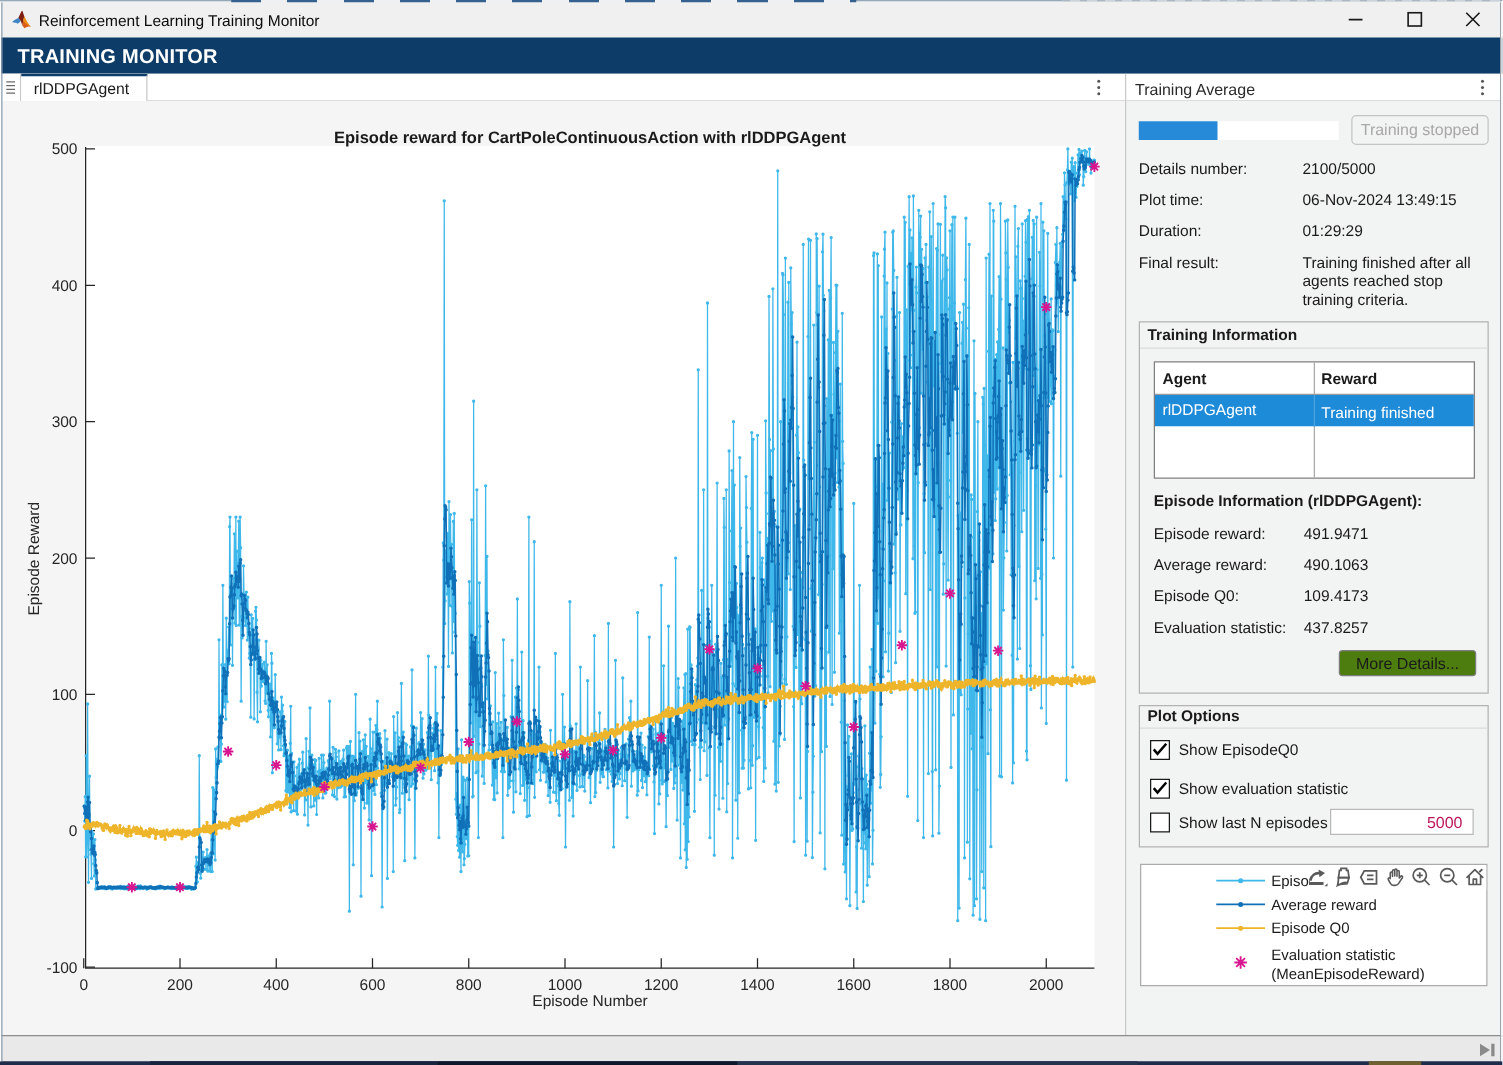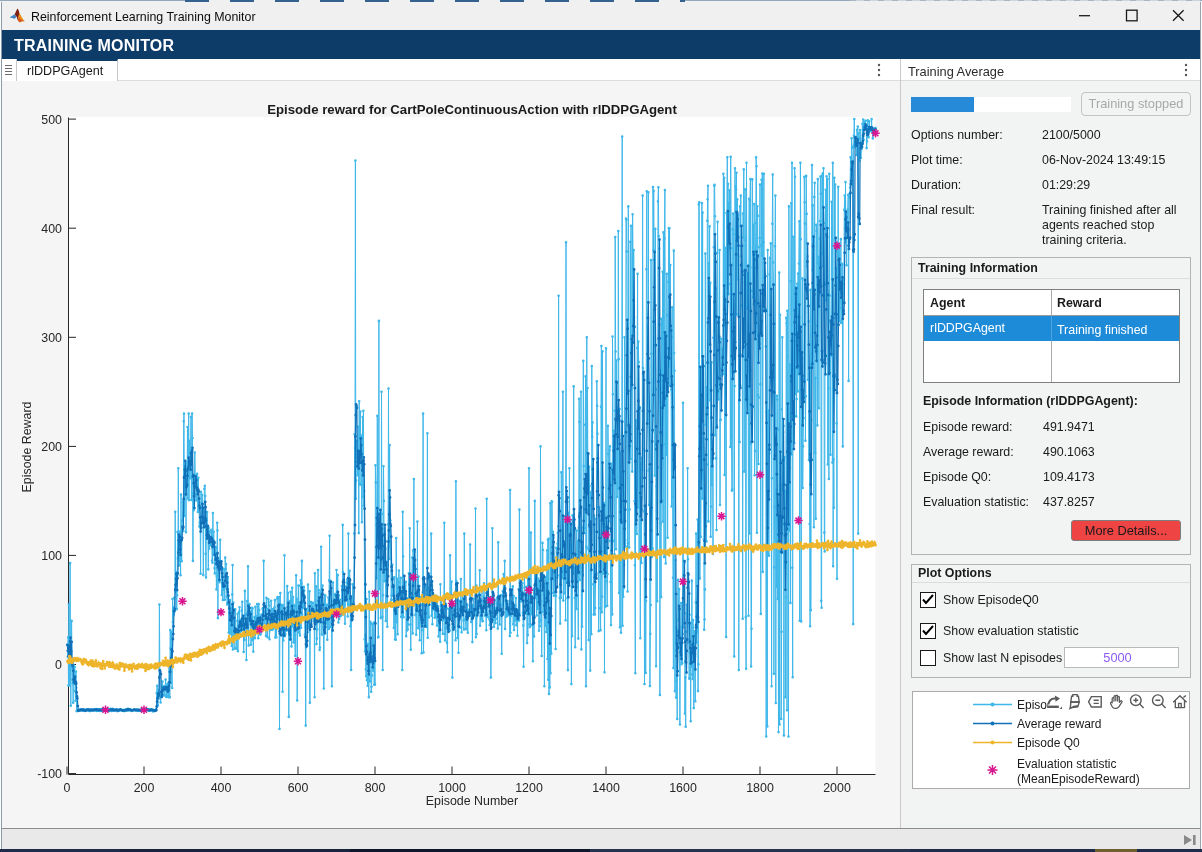--- a/index.html
+++ b/index.html
@@ -93,21 +93,21 @@
 </div>
 
 <div class="abs" style="left:901px;top:81px;width:299px;height:747px;background:#f2f3f3"></div>
 
 <div class="abs" style="left:900px;top:59px;width:1px;height:790px;background:#c9c9c9"></div>
 
 <div class="abs" style="left:911px;top:97px;width:160px;height:15px;background:#fff"></div>
 <div class="abs" style="left:911px;top:97px;width:63px;height:15px;background:#268ad8"></div>
 <div class="abs" style="left:1081px;top:92px;width:110px;height:24px;border:1px solid #c4c4c4;border-radius:4px;color:#a8a8a8;font-size:12.8px;text-align:center;line-height:22px">Training stopped</div>
 
-<div class="txt" style="left:911px;top:128px">Options number:</div>
+<div class="txt" style="left:911px;top:128px">Details number:</div>
 <div class="txt" style="left:1042px;top:128px">2100/5000</div>
 <div class="txt" style="left:911px;top:153px">Plot time:</div>
 <div class="txt" style="left:1042px;top:153px">06-Nov-2024 13:49:15</div>
 <div class="txt" style="left:911px;top:178px">Duration:</div>
 <div class="txt" style="left:1042px;top:178px">01:29:29</div>
 <div class="txt" style="left:911px;top:203px">Final result:</div>
 <div class="txt" style="left:1042px;top:203px;white-space:normal;width:152px;line-height:15.2px">Training finished after all agents reached stop training criteria.</div>
 
 <div class="abs" style="left:911px;top:257px;width:280px;height:298px;border:1px solid #b3b3b3"></div>
 <div class="txt b" style="left:918px;top:261px">Training Information</div>
@@ -123,38 +123,38 @@
 <div class="txt" style="left:1057px;top:323px;color:#fff">Training finished</div>
 <div class="txt b" style="left:923px;top:394px">Episode Information (rlDDPGAgent):</div>
 <div class="txt" style="left:923px;top:420px">Episode reward:</div>
 <div class="txt" style="left:1043px;top:420px">491.9471</div>
 <div class="txt" style="left:923px;top:445px">Average reward:</div>
 <div class="txt" style="left:1043px;top:445px">490.1063</div>
 <div class="txt" style="left:923px;top:470px">Episode Q0:</div>
 <div class="txt" style="left:1043px;top:470px">109.4173</div>
 <div class="txt" style="left:923px;top:495px">Evaluation statistic:</div>
 <div class="txt" style="left:1043px;top:495px">437.8257</div>
-<div class="abs" style="left:1071px;top:520px;width:110px;height:21px;border:1px solid #7d7d7d;border-radius:3px;background:#ef4444;font-size:12.8px;color:#1a1a1a;text-align:center;line-height:19px">More Details...</div>
+<div class="abs" style="left:1071px;top:520px;width:110px;height:21px;border:1px solid #7d7d7d;border-radius:3px;background:#4d7c0f;font-size:12.8px;color:#1a1a1a;text-align:center;line-height:19px">More Details...</div>
 
 <div class="abs" style="left:911px;top:564px;width:280px;height:114px;border:1px solid #b3b3b3"></div>
 <div class="txt b" style="left:918px;top:566px">Plot Options</div>
 <div class="abs" style="left:912px;top:582px;width:278px;height:1px;background:#dcdcdc"></div>
 <div class="abs" style="left:920px;top:592px;width:16px;height:16px;background:#fff;border:1.5px solid #1a1a1a"></div>
 <svg class="abs" style="left:920px;top:592px" width="16" height="16" viewBox="0 0 16 16">
     <path d="M3 7.5l3 3.5L13 3" stroke="#000" stroke-width="2" fill="none"></path>
   </svg>
 <div class="txt" style="left:943px;top:593px">Show EpisodeQ0</div>
 <div class="abs" style="left:920px;top:623px;width:16px;height:16px;background:#fff;border:1.5px solid #1a1a1a"></div>
 <svg class="abs" style="left:920px;top:623px" width="16" height="16" viewBox="0 0 16 16">
     <path d="M3 7.5l3 3.5L13 3" stroke="#000" stroke-width="2" fill="none"></path>
   </svg>
 <div class="txt" style="left:943px;top:624px">Show evaluation statistic</div>
 <div class="abs" style="left:920px;top:650px;width:16px;height:16px;background:#fff;border:1.5px solid #1a1a1a"></div>
 <div class="txt" style="left:943px;top:651px">Show last N episodes</div>
-<div class="abs" style="left:1064px;top:647px;width:115px;height:21px;background:#fff;border:1px solid #b9b9b9;font-size:12.8px;color:#8b5cf6;text-align:center;line-height:19px;padding-right:8px">5000</div>
+<div class="abs" style="left:1064px;top:647px;width:115px;height:21px;background:#fff;border:1px solid #b9b9b9;font-size:12.8px;color:#be185d;text-align:right;line-height:19px;padding-right:8px">5000</div>
 
 <div class="abs" style="left:912px;top:691px;width:278px;height:98px;background:#fff;border:1px solid #ababab"></div>
 <svg width="1202" height="852" viewBox="0 0 1202 852" style="position:absolute;left:0;top:0;font-family:'Liberation Sans',sans-serif">
     <path d="M973 704.5h39" stroke="#3eb7ea" stroke-width="1.3" fill="none"></path>
     <circle cx="992.5" cy="704.5" r="2" fill="#3eb7ea"></circle>
     <text x="1017" y="708.7" font-size="12px" fill="#1a1a1a">Episode reward</text>
     <path d="M973 723.5h39" stroke="#1070b8" stroke-width="1.3" fill="none"></path>
     <circle cx="992.5" cy="723.5" r="2" fill="#1070b8"></circle>
     <text x="1017" y="727.7" font-size="12px" fill="#1a1a1a">Average reward</text>
     <path d="M973 742.5h39" stroke="#eeb42a" stroke-width="1.3" fill="none"></path>

